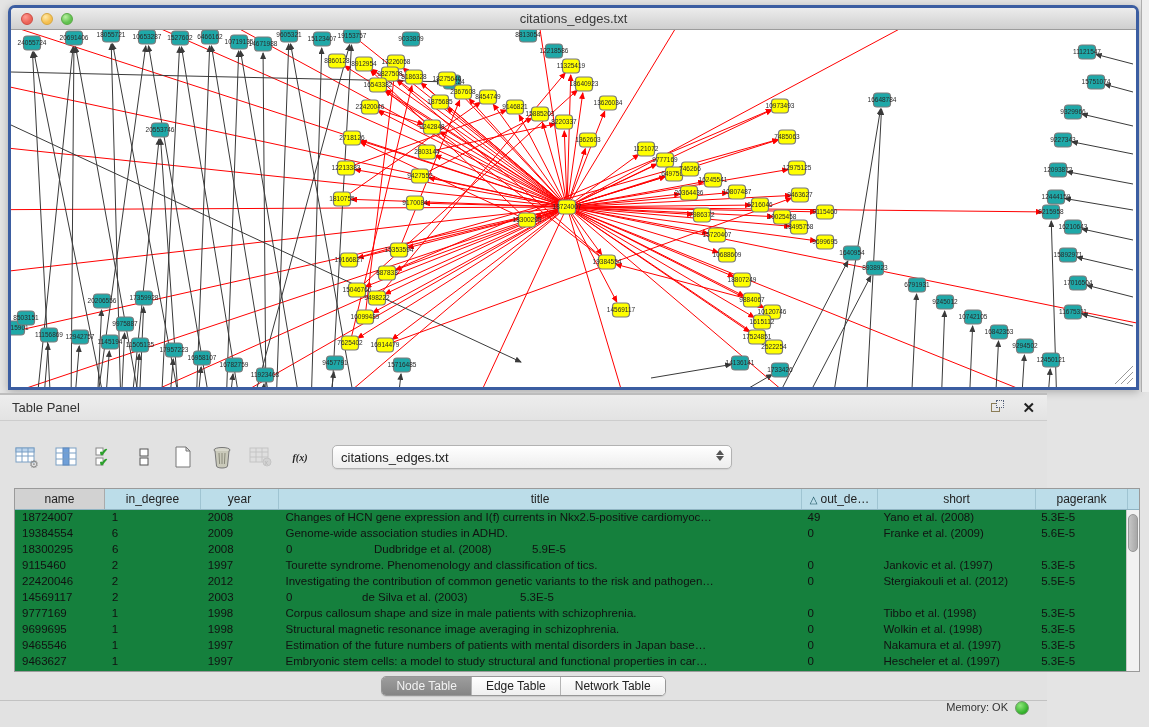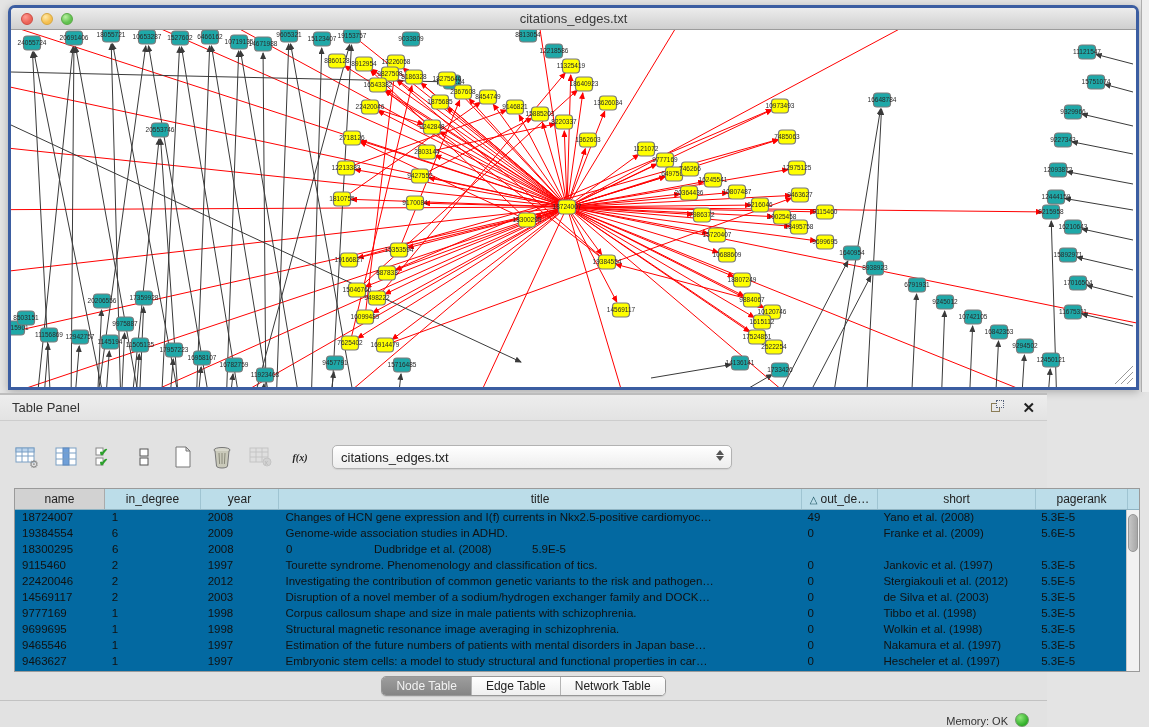--- a/index.html
+++ b/index.html
@@ -42,21 +42,21 @@
   .fx { font-family:"Liberation Serif", serif; font-style:italic; font-weight:bold; font-size:10px; color:#222; }
   .tb-select { margin-left:6px; width:400px; height:24px; border:1px solid #b2b2b2; border-radius:5px;
     background:linear-gradient(#ffffff,#ededed); display:flex; align-items:center; padding:0 8px;
     font-size:13px; color:#222; position:relative; cursor:pointer; box-shadow:0 1px 1px rgba(0,0,0,.08); }
   .tb-select .arrows { position:absolute; right:7px; top:4px; display:flex; flex-direction:column; gap:1px; }
   .tb-select .arrows i { width:0; height:0; border-left:4px solid transparent; border-right:4px solid transparent; }
   .tb-select .arrows i.up { border-bottom:5px solid #555; }
   .tb-select .arrows i.dn { border-top:5px solid #555; }
 
   .data-table { position:absolute; left:14px; top:93px; width:1126px; height:184px;
-    background:#0369a1; border:1px solid #9a9a9a; overflow:hidden; }
+    background:#15803d; border:1px solid #9a9a9a; overflow:hidden; }
   .thead { display:flex; height:21px; background:#bcdde9; border-bottom:1px solid #8fb3c2; }
   .th { font-size:12px; color:#222; display:flex; align-items:center; justify-content:center;
     border-right:1px solid #9fc4d2; height:100%; cursor:pointer; }
   .th.gray { background:#d2d2d2; border-right:1px solid #aaa; }
   .sort-tri { font-size:10px; color:#16505e; margin-right:3px; }
   .tbody { position:absolute; left:0; top:21px; right:13px; bottom:0; overflow:hidden; }
   .tr { display:flex; height:16px; }
   .td { font-size:11.5px; color:#111; padding:1px 0 0 7px; white-space:nowrap; overflow:hidden; }
   .vscroll { position:absolute; right:0; top:21px; width:13px; bottom:0; background:#f2f2f2;
     border-left:1px solid #c9c9c9; }
@@ -65,21 +65,21 @@
 
   .tabs-row { position:absolute; left:0; top:281px; width:100%; display:flex; justify-content:center; }
   .tabs { display:inline-flex; border:1px solid #979797; border-radius:5px; overflow:hidden;
     background:#fff; height:20px; box-shadow:0 1px 1px rgba(0,0,0,.1); }
   .tab { font-size:12px; padding:2px 14px 0; color:#222; background:linear-gradient(#ffffff,#efefef);
     border-left:1px solid #b4b4b4; cursor:pointer; }
   .tab:first-child { border-left:none; }
   .tab.active { background:linear-gradient(#9d9d9d,#858585); color:#f2f2f2; }
 
   .statusbar { position:absolute; left:0; bottom:0; width:100%; height:27px;
-    background:#e2e2e2; border-top:1px solid #c2c2c2; display:flex; align-items:flex-end;
+    background:#e2e2e2; border-top:1px solid #c2c2c2; display:flex; align-items:flex-start;
     justify-content:flex-end; padding-right:18px; gap:7px; }
   .mem-label { font-size:11px; color:#333; }
   .mem-dot { width:14px; height:14px; border-radius:50%;
     background:radial-gradient(circle at 35% 30%, #8ee87a, #2fae27 70%); border:1px solid #71996a; }
 </style>
 </head>
 <body>
 
 <div class="net-window">
   <div class="titlebar">
@@ -884,21 +884,20 @@
           <div class="td" style="width: 78px;">2012</div>
           <div class="td" style="width: 523px;">Investigating the contribution of common genetic variants to the risk and pathogen…</div>
           <div class="td" style="width: 76px;">0</div>
           <div class="td" style="width: 158px;">Stergiakouli et al. (2012)</div>
           <div class="td" style="width: 92px;">5.5E-5</div>
         </div>
         <div class="tr">
           <div class="td" style="width: 90px;">14569117</div>
           <div class="td" style="width: 96px;">2</div>
           <div class="td" style="width: 78px;">2003</div>
-          <div class="td" style="width: 523px;">Disruption of a novel member of a sodium/hydrogen exchanger family and DOCK…</div>
           <div class="td" style="width: 76px;">0</div>
           <div class="td" style="width: 158px;">de Silva et al. (2003)</div>
           <div class="td" style="width: 92px;">5.3E-5</div>
         </div>
         <div class="tr">
           <div class="td" style="width: 90px;">9777169</div>
           <div class="td" style="width: 96px;">1</div>
           <div class="td" style="width: 78px;">1998</div>
           <div class="td" style="width: 523px;">Corpus callosum shape and size in male patients with schizophrenia.</div>
           <div class="td" style="width: 76px;">0</div>

